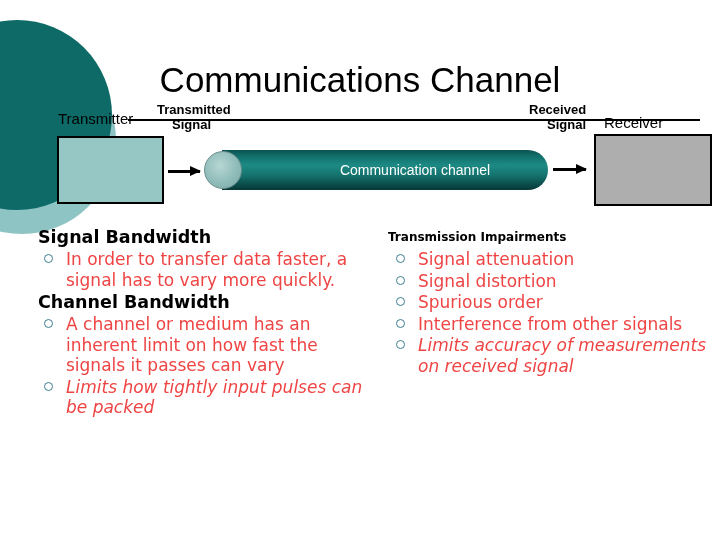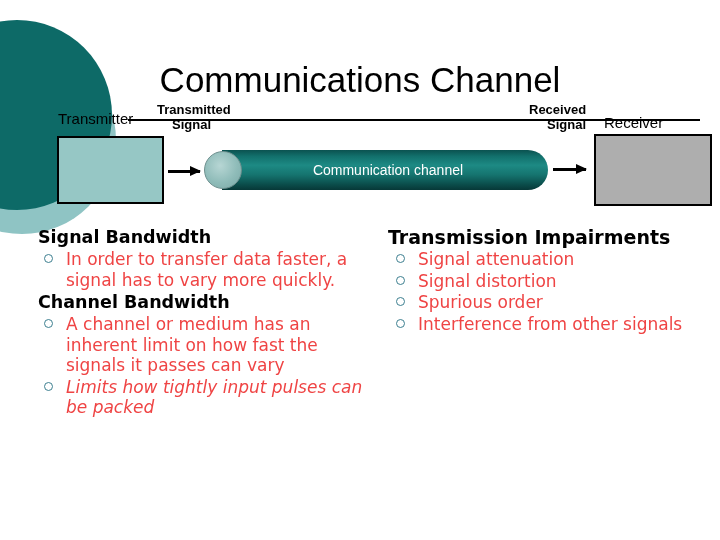--- a/index.html
+++ b/index.html
@@ -187,21 +187,21 @@
     top: 1px;
     width: 38px;
     height: 38px;
     border-radius: 50%;
     background: radial-gradient(circle at 42% 38%, #b7d6d4 0%, #8fbcb9 55%, #7aa8a6 100%);
     border: 1px solid #6d8f8e;
     box-sizing: border-box;
   }
   .cyl-text {
     position: absolute;
-    left: 36px;
+    left: 63px;
     top: 0;
     width: 296px;
     height: 40px;
     line-height: 40px;
     text-align: center;
     color: #ffffff;
     font-family: "Liberation Sans", "DejaVu Sans", sans-serif;
     font-size: 14px;
     white-space: nowrap;
   }
@@ -224,21 +224,21 @@
 
   .head {
     font-family: "DejaVu Sans", "Liberation Sans", sans-serif;
     font-size: 17.5px;
     font-weight: bold;
     color: #000000;
     line-height: 22px;
     margin: 0 0 1px 0;
     white-space: nowrap;
   }
-  .col-right .head { font-size: 19px; }
+  .col-right .head { font-size: 12px; }
 
   ul.bul {
     list-style: none;
     margin: 0;
     padding: 0;
   }
   ul.bul > li {
     position: relative;
     padding-left: 28px;
     margin: 0 0 1px 0;
@@ -343,19 +343,23 @@
           <span>Signal distortion</span>
         </li>
         <li>
           <span class="bullet-glyph"></span>
           <span>Spurious order</span>
         </li>
         <li>
           <span class="bullet-glyph"></span>
           <span>Interference from other signals</span>
         </li>
+        <li class="ital">
+          <span class="bullet-glyph"></span>
+          <span>Limits accuracy of measurements on received signal</span>
+        </li>
       </ul>
 
     </div>
 
   </div>
 
 </div>
 
 </body></html>

